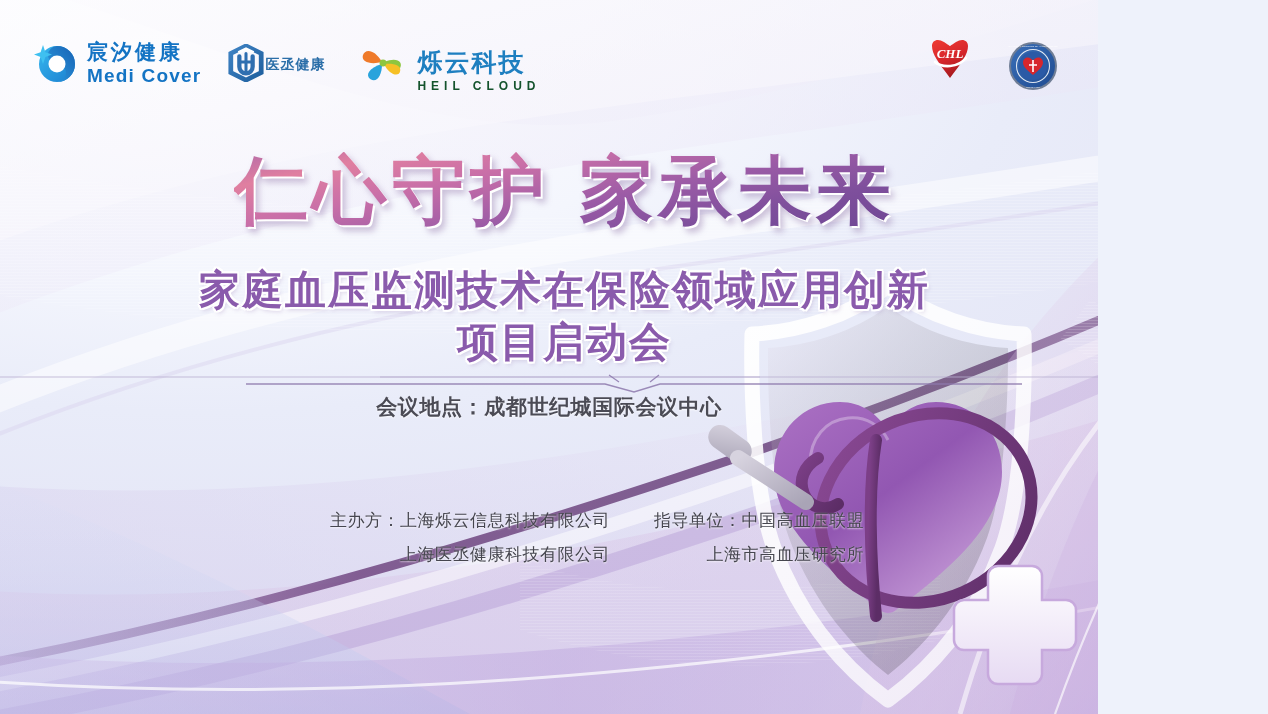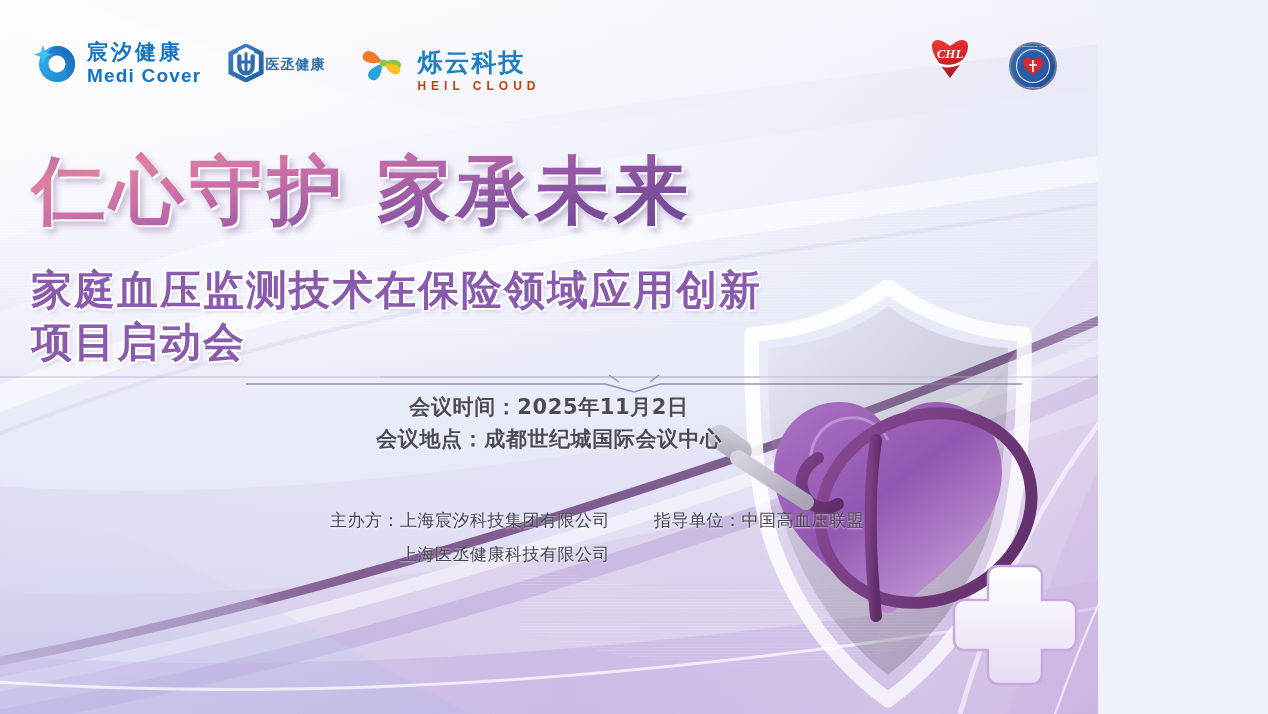--- a/index.html
+++ b/index.html
@@ -30,27 +30,27 @@
 
   .yc-wrap{display:flex;flex-direction:row;align-items:center;}
   .yc-mark{width:38px;height:38px;}
   .yc-cn{font-size:14px;font-weight:bold;color:#2b6ea8;letter-spacing:1px;margin-top:3px;
          font-family:"DejaVu Sans","Liberation Sans",sans-serif;}
 
   .hc-mark{width:48px;height:44px;margin-right:10px;}
   .hc-text{display:flex;flex-direction:column;line-height:1;}
   .hc-cn{font-size:25px;font-weight:bold;color:#1e7fc0;letter-spacing:2px;
          font-family:"DejaVu Sans","Liberation Sans",sans-serif;margin-top:16px;}
-  .hc-en{font-size:12px;font-weight:bold;color:#c2410c;letter-spacing:5px;margin-top:5px;}
+  .hc-en{font-size:12px;font-weight:bold;color:#14532d;letter-spacing:5px;margin-top:5px;}
 
   
   .emblems{position:absolute;right:40px;top:36px;display:flex;align-items:center;gap:30px;}
 
   
-  .title-block{position:absolute;left:0;right:0;top:152px;padding-left:31px;}
+  .title-block{position:absolute;left:0;right:0;top:152px;text-align:center;padding-left:31px;}
   .main-title{
     font-family:"DejaVu Sans","Liberation Sans",sans-serif;
     font-size:74px;font-weight:bold;letter-spacing:5px;line-height:1.05;
     background:linear-gradient(168deg,#b46ba8 0%,#e07fa0 16%,#c96fa8 34%,#9b5ba6 58%,#7e4f9c 78%,#6f4694 100%);
     -webkit-background-clip:text;background-clip:text;color:transparent;
     -webkit-text-stroke:0px;
     filter:drop-shadow(2px 2px 0 #ffffff) drop-shadow(3px 4px 3px rgba(110,70,140,.32));
     display:inline-block;
   }
   .title-gap{display:inline-block;width:30px;}
@@ -371,27 +371,27 @@
   </div>
 
   <svg class="divider" viewBox="0 0 1268 22">
     <path d="M380,5 H1268" stroke="#b7aed0" stroke-width="1.2" opacity=".8"></path>
     <path d="M0,5 H760" stroke="#b7aed0" stroke-width="1.2" opacity=".8"></path>
     <path d="M246,12 H605 L634,20 L660,12 H1022" fill="none" stroke="#8d79ad" stroke-width="1.4" opacity=".85"></path>
     <path d="M609,3 L619,10 M659,3 L650,10" stroke="#8d79ad" stroke-width="1.3" opacity=".85"></path>
   </svg>
 
   <div class="meeting-info">
-    <div>会议时间：2025年11月2日</div>
     <div>会议地点：成都世纪城国际会议中心</div>
   </div>
 
   <div class="orgs">
     <div class="org-col">
-      <div><span>主办方：</span><span>上海宸汐科技集团有限公司</span></div>
+      <div><span>主办方：</span><span>上海烁云信息科技有限公司</span></div>
       <div class="r"><span>上海医丞健康科技有限公司</span></div>
     </div>
     <div class="org-col right">
       <div><span>指导单位：</span><span>中国高血压联盟</span></div>
+      <div><span>上海市高血压研究所</span></div>
     </div>
   </div>
 
 </div>
 
 </body></html>

